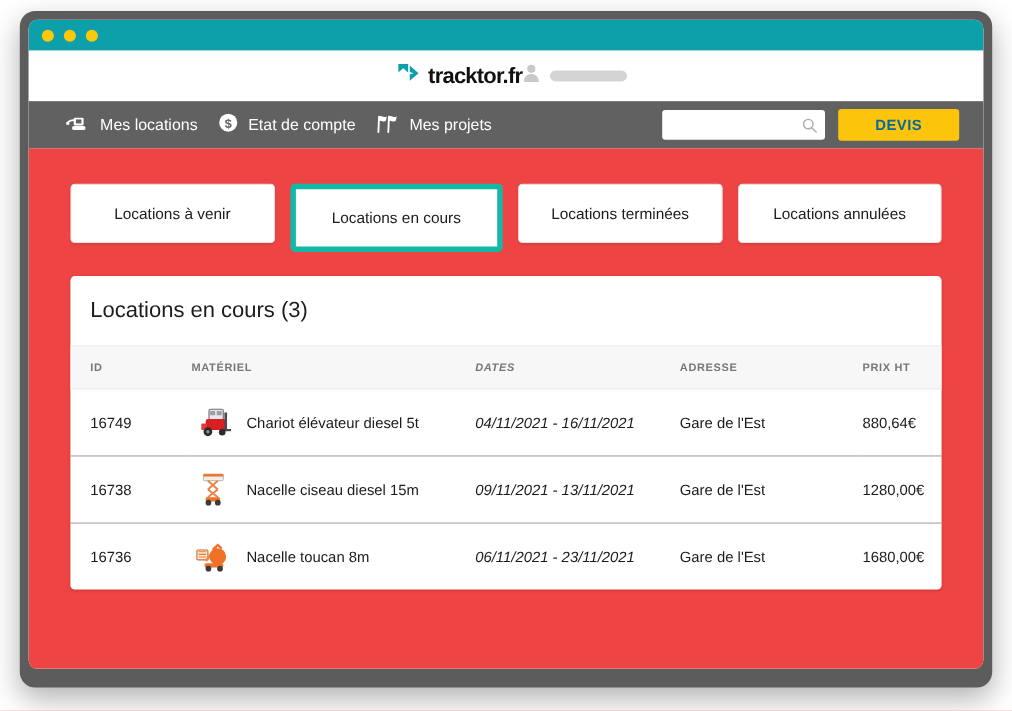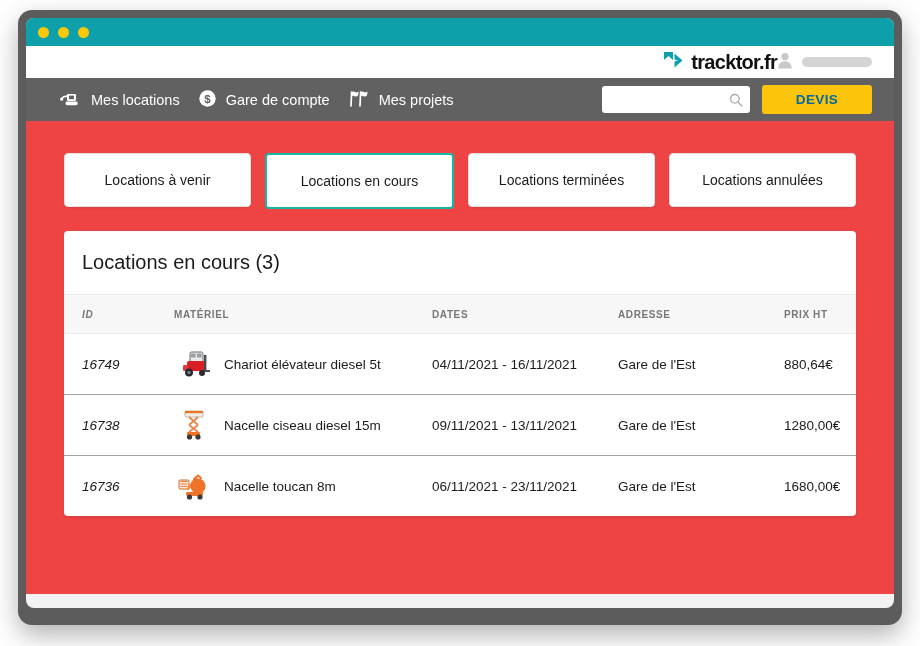--- a/index.html
+++ b/index.html
@@ -49,26 +49,26 @@
   }
   .dot {
     width: 11px;
     height: 11px;
     border-radius: 50%;
     background: #fcc80a;
   }
 
   
   .logobar {
-    height: 32px;
+    height: 46px;
     background: #ffffff;
     display: flex;
     align-items: center;
     padding: 0 22px 0 34px;
-    justify-content: flex-end;
+    justify-content: center;
   }
   .logo {
     display: flex;
     align-items: center;
     gap: 7px;
   }
   .logo-mark { display:block; }
   .logo-text {
     font-size: 20px;
     font-weight: bold;
@@ -177,21 +177,21 @@
     justify-content: center;
     padding: 0 20px;
     font-size: 14px;
     color: #1b1b1b;
     cursor: pointer;
     box-shadow: 0 1px 2px rgba(0,0,0,0.08);
     flex: 1;
     white-space: nowrap;
   }
   .tab.active {
-    border: 2px solid #14b8a6;
+    border: 5px solid #14b8a6;
     box-shadow: none;
   }
 
   
   .card {
     background: #ffffff;
     border-radius: 4px;
     box-shadow: 0 1px 3px rgba(0,0,0,0.13);
     overflow: hidden;
   }
@@ -220,23 +220,23 @@
   table.listing tbody td {
     border-bottom: 1px solid #a3a3a3;
     font-size: 13.5px;
     color: #1b1b1b;
     padding: 13px 0;
     height: 30px;
     vertical-align: middle;
   }
   table.listing tbody tr:last-child td { border-bottom: none; }
 
-  .col-id     { width: 92px;  padding-left: 18px !important; font-style: italic; }
+  .col-id     { width: 92px;  padding-left: 18px !important; }
   .col-mat    { width: 258px; }
-  .col-dates  { width: 186px; }
+  .col-dates  { width: 186px; font-style: italic; }
   .col-adr    { width: 166px; }
   .col-prix   { width: auto;  }
 
   .mat-cell {
     display: flex;
     align-items: center;
     gap: 12px;
   }
   .thumb {
     width: 38px;
@@ -294,21 +294,21 @@
           <span>Mes locations</span>
         </div>
 
         <div class="nav-item">
           <span>
             <svg width="19" height="19" viewBox="0 0 19 19">
               <circle cx="9.5" cy="9.5" r="8.2" fill="#ffffff"></circle>
               <text x="9.5" y="14" text-anchor="middle" font-family="Liberation Sans, sans-serif" font-size="11.5" font-weight="bold" fill="#616161">$</text>
             </svg>
           </span>
-          <span>Gare de compte</span>
+          <span>Etat de compte</span>
         </div>
 
         <div class="nav-item">
           <span>
             <svg width="22" height="18" viewBox="0 0 22 18">
               <path d="M3 17 L3.6 3" stroke="#ffffff" stroke-width="1.7" stroke-linecap="round"></path>
               <path d="M3.6 3 C6 1 8 5 10.6 2.6 L10 6.6 C7.4 9 5.4 5.4 3.2 7.2 Z" fill="#ffffff"></path>
               <path d="M12 17 L12.6 3" stroke="#ffffff" stroke-width="1.7" stroke-linecap="round"></path>
               <path d="M12.6 3 C15 1 17 5 19.6 2.6 L19 6.6 C16.4 9 14.4 5.4 12.2 7.2 Z" fill="#ffffff"></path>
             </svg>

